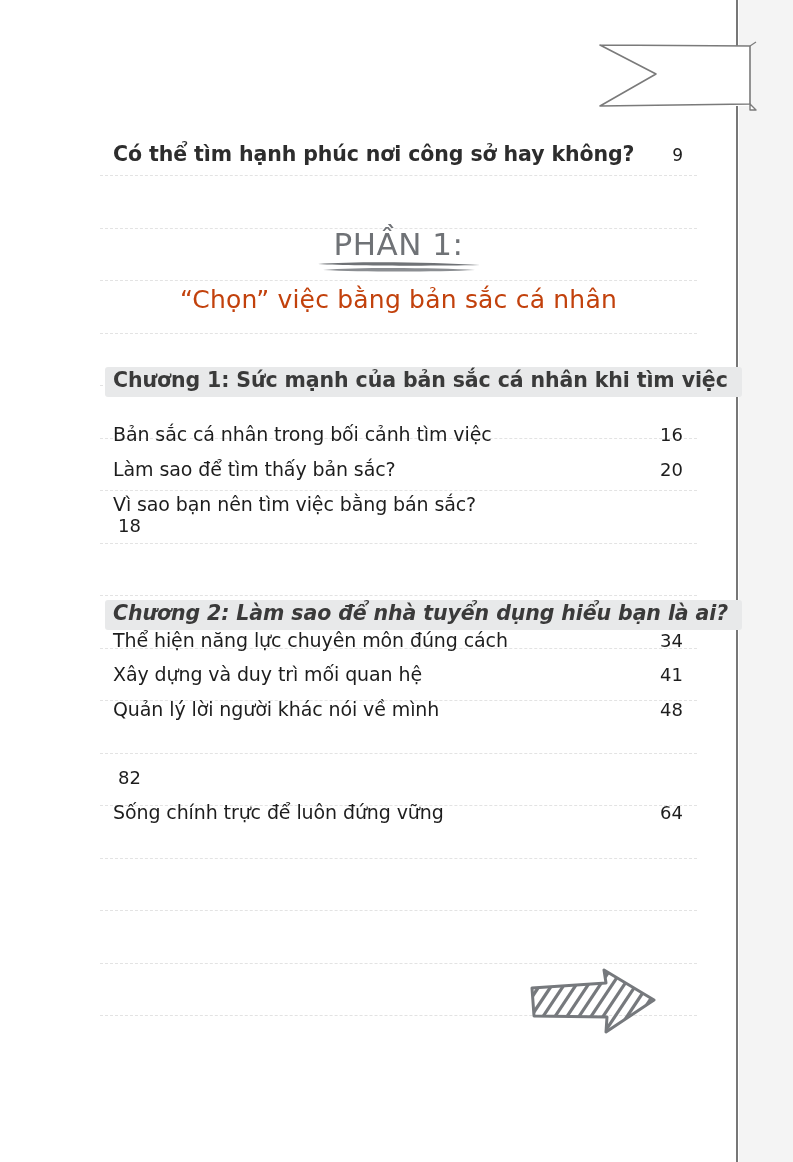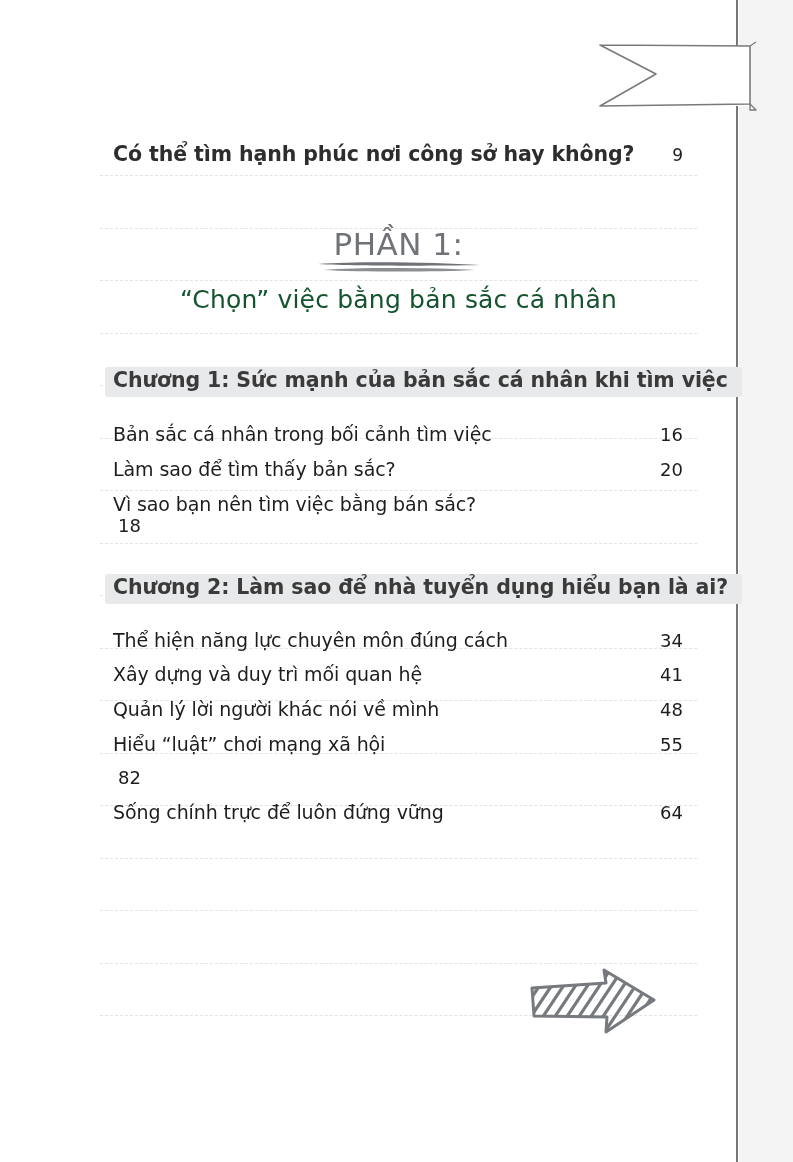--- a/index.html
+++ b/index.html
@@ -127,21 +127,21 @@
   .part-underline {
     display: block;
     width: 168px;
     height: 14px;
     margin: -2px auto 0 auto;
   }
   .part-subtitle {
     margin-top: 12px;
     font-size: 25px;
     font-weight: 400;
-    color: #14532d;
+    color: #c2410c;
     letter-spacing: 0.2px;
   }
 
   
   .chapter-head {
     position: absolute;
     left: 113px;
     height: 34px;
     display: flex;
     align-items: center;
@@ -254,40 +254,36 @@
     </div>
     <div class="toc-row entry" style="top:458px;">
       <span class="label">Làm sao để tìm thấy bản sắc?</span>
       <span class="page-num">20</span>
     </div>
     <div class="toc-row entry" style="top:493px;flex-direction:column;">
       <span class="label">Vì sao bạn nên tìm việc bằng bán sắc?</span>
       <span class="page-num">18</span>
     </div>
 
-    <div class="chapter-head" style="top:570px;">
+    <div class="chapter-head" style="top:596px;font-style:italic;">
       <span class="hl" style="width: 637.062px;"></span>
       <span class="ch-label">Chương 2: Làm sao để nhà tuyển dụng hiểu bạn là ai?</span>
     </div>
 
     <div class="toc-row entry" style="top:629px;">
       <span class="label">Thể hiện năng lực chuyên môn đúng cách</span>
       <span class="page-num">34</span>
     </div>
     <div class="toc-row entry" style="top:663px;">
       <span class="label">Xây dựng và duy trì mối quan hệ</span>
       <span class="page-num">41</span>
     </div>
     <div class="toc-row entry" style="top:698px;">
       <span class="label">Quản lý lời người khác nói về mình</span>
       <span class="page-num">48</span>
-    </div>
-    <div class="toc-row entry" style="top:733px;">
-      <span class="label">Hiểu “luật” chơi mạng xã hội</span>
-      <span class="page-num">55</span>
     </div>
     <div class="toc-row entry" style="top:767px;">
       <span class="page-num">82</span>
     </div>
     <div class="toc-row entry" style="top:801px;">
       <span class="label">Sống chính trực để luôn đứng vững</span>
       <span class="page-num">64</span>
     </div>
 
   </div>

